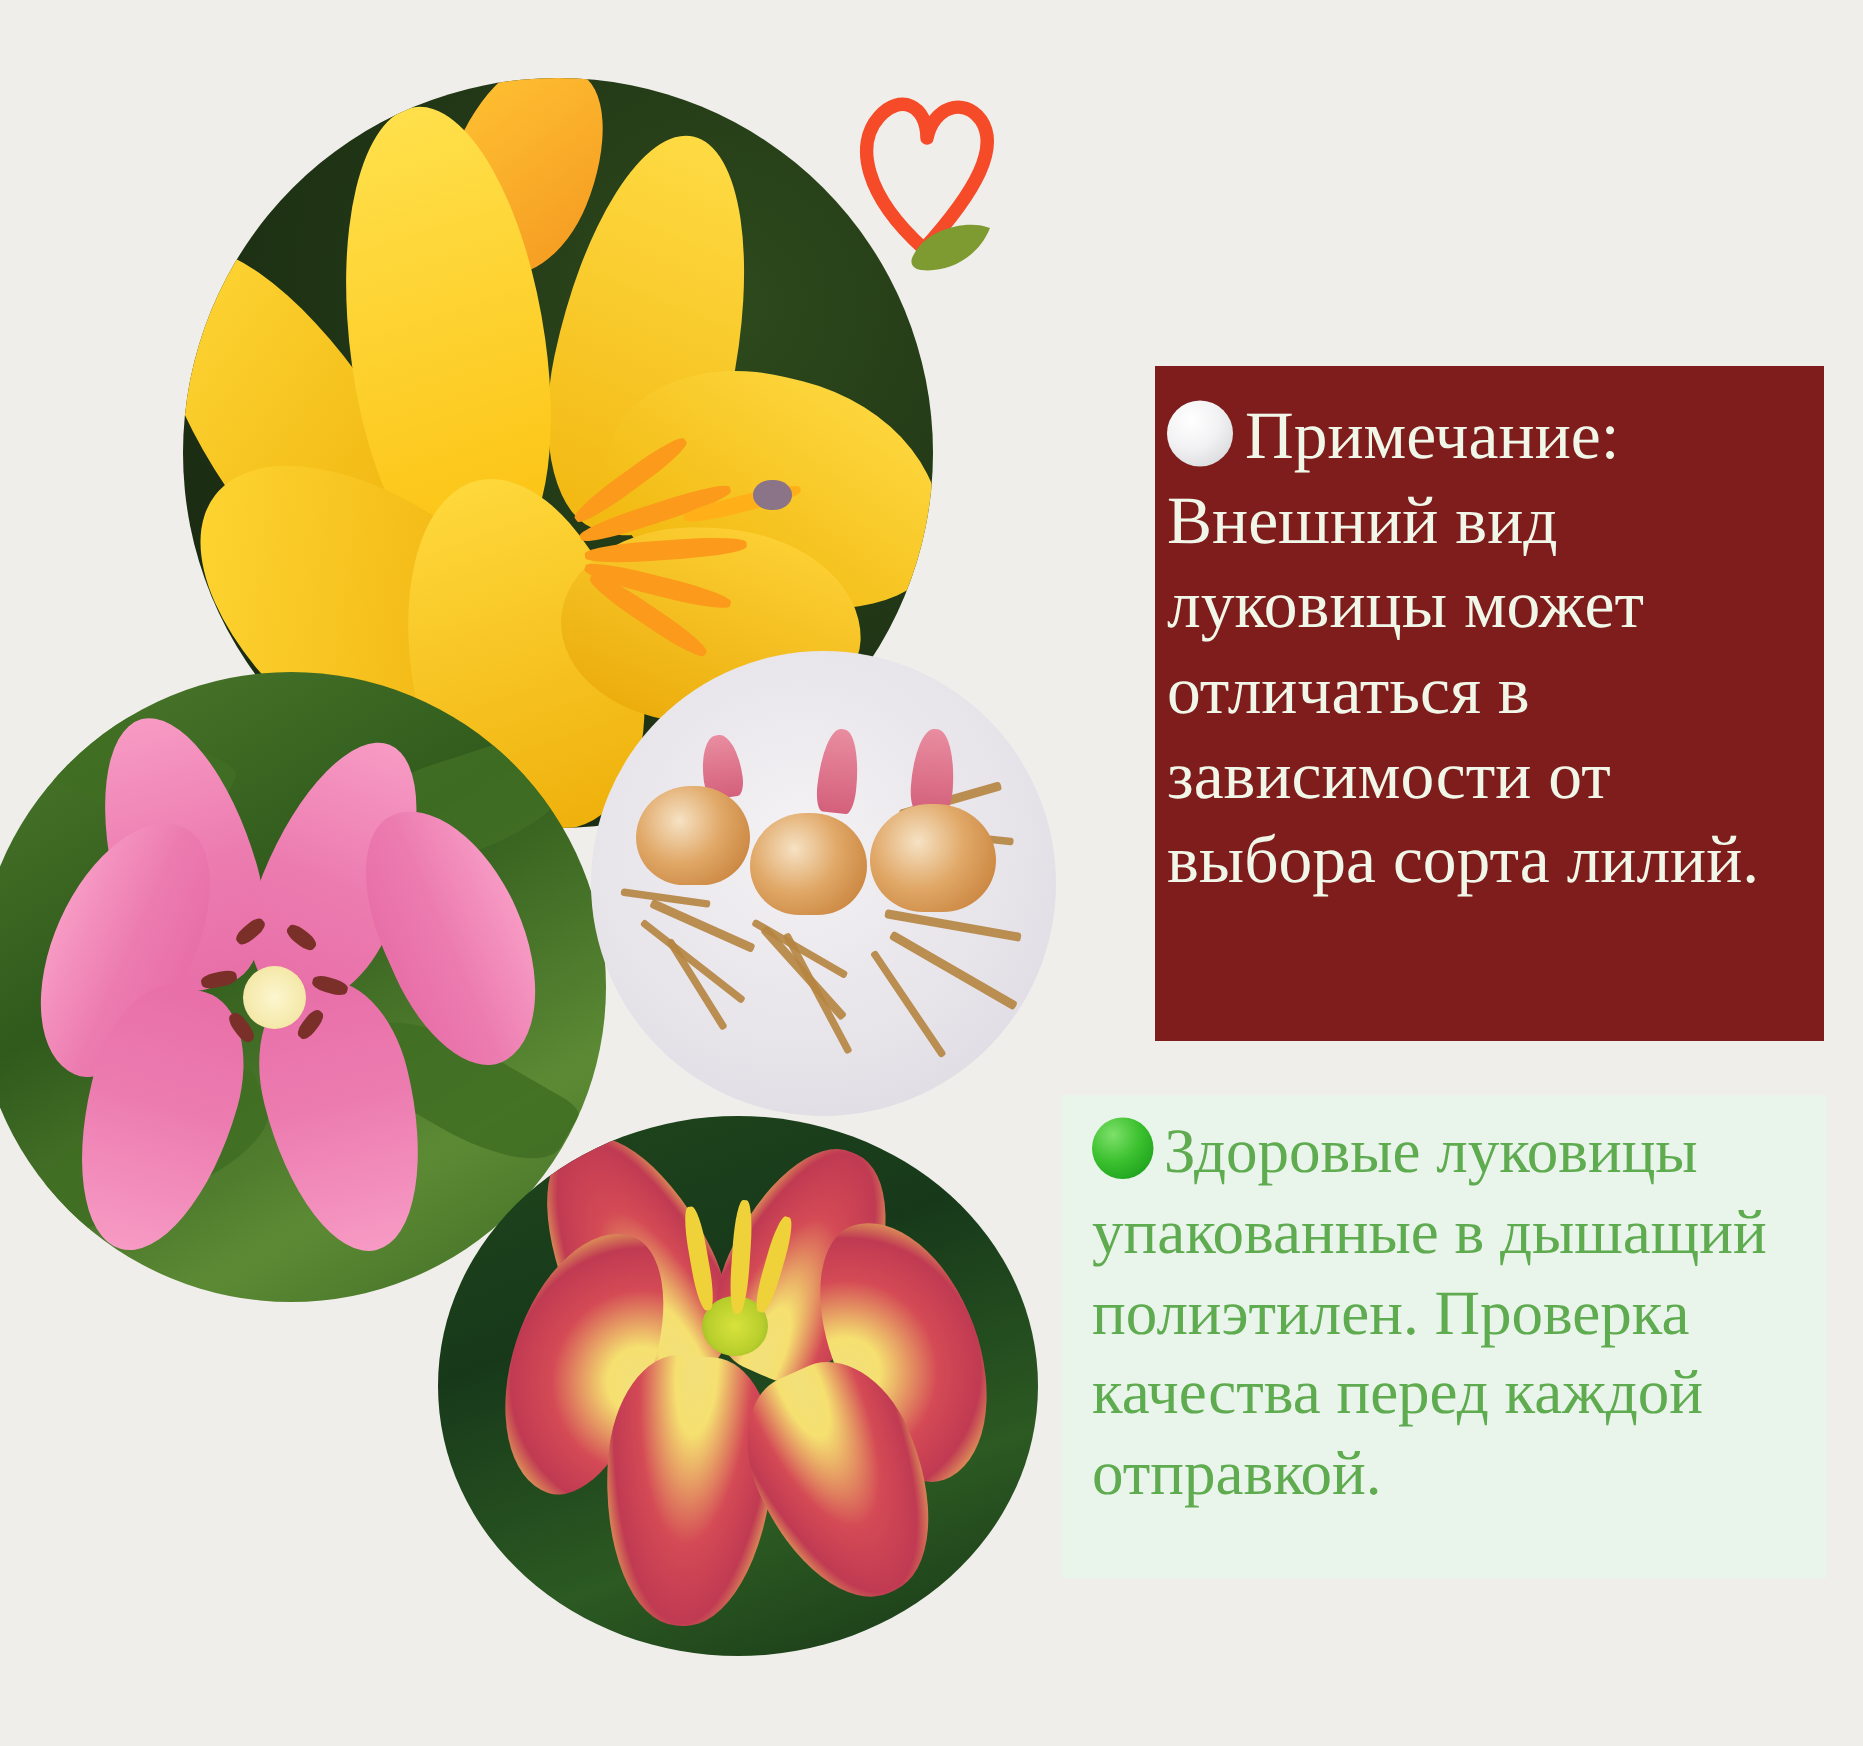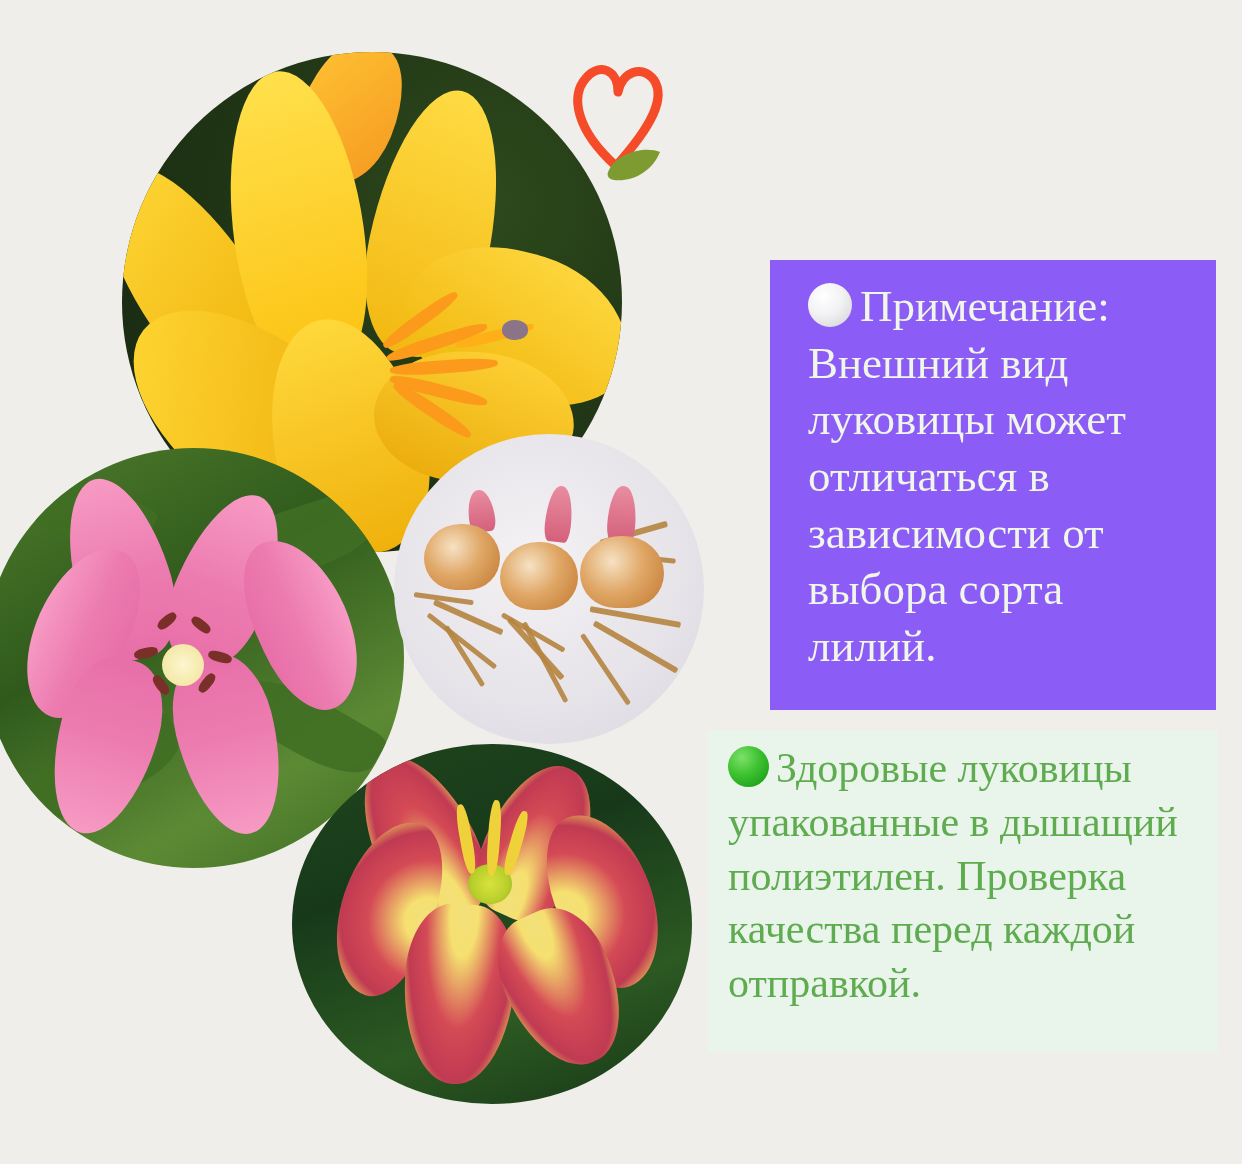--- a/index.html
+++ b/index.html
@@ -78,24 +78,24 @@
   
   .c-bicolor{left:292px;top:744px;width:400px;height:360px;border-radius:50%;}
   .c-bicolor .bg{position:absolute;inset:0;background:
      linear-gradient(160deg,#20471c 0%,#17391a 35%,#2c5a22 70%,#173517 100%);}
   .bp{position:absolute;border-radius:48% 48% 40% 40%/60% 60% 40% 40%;
      background:
       radial-gradient(ellipse at 50% 95%, #f2e07a 0%, #f5e070 18%, #d44a55 48%, #c03a52 70%, #f5d75e 88%, #ffe96f 100%);}
 
   
   .note-box{
-    position:absolute;left:770px;top:260px;width:446px;height:450px;
-    background:#8b5cf6;
+    position:absolute;left:770px;top:244px;width:446px;height:450px;
+    background:#7f1d1d;
     box-sizing:border-box;
-    padding:18px 20px 14px 38px;
+    padding:18px 20px 14px 8px;
   }
   .note-text{
     color:#f0f7e8;
     font-family:"Liberation Serif", serif;
     font-size:45px;
     line-height:1.26;
     margin:0;
   }
   .bullet-white{
     display:inline-block;vertical-align:-6px;

